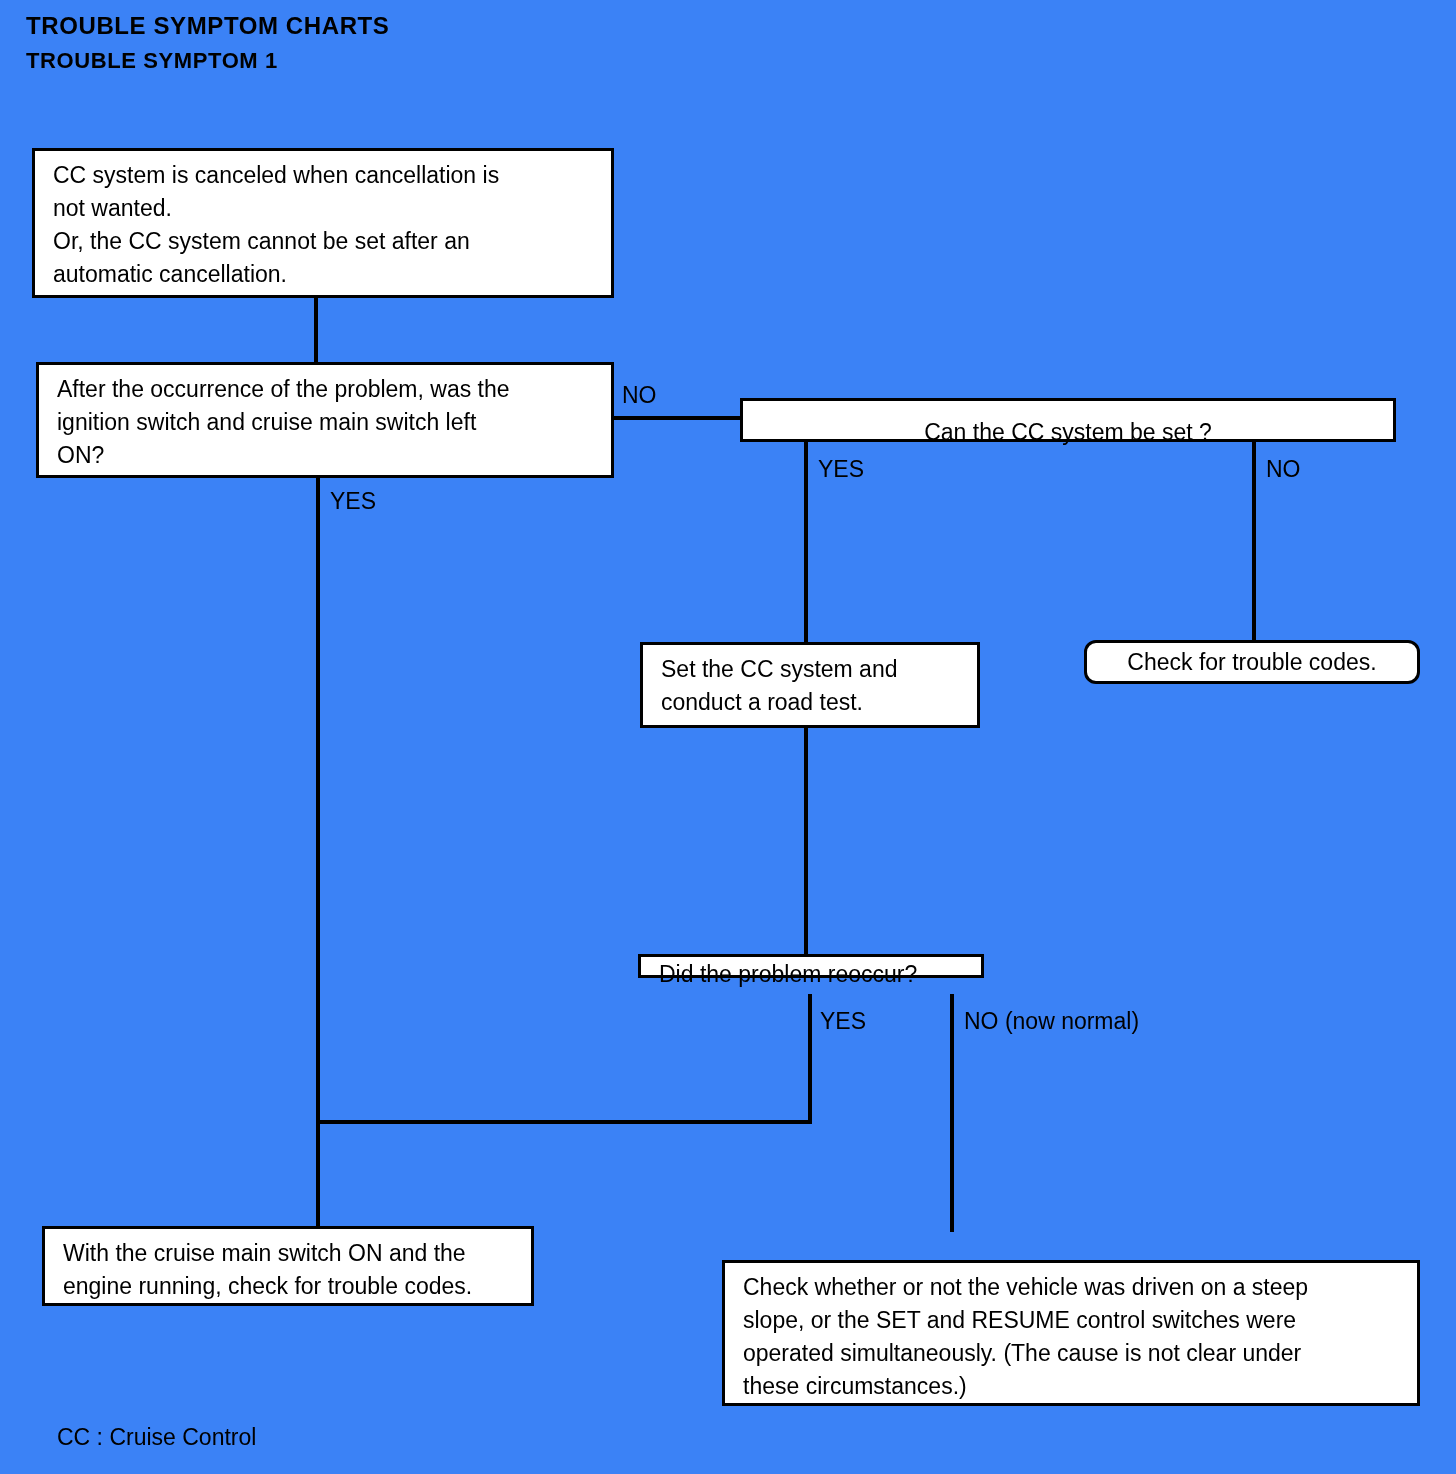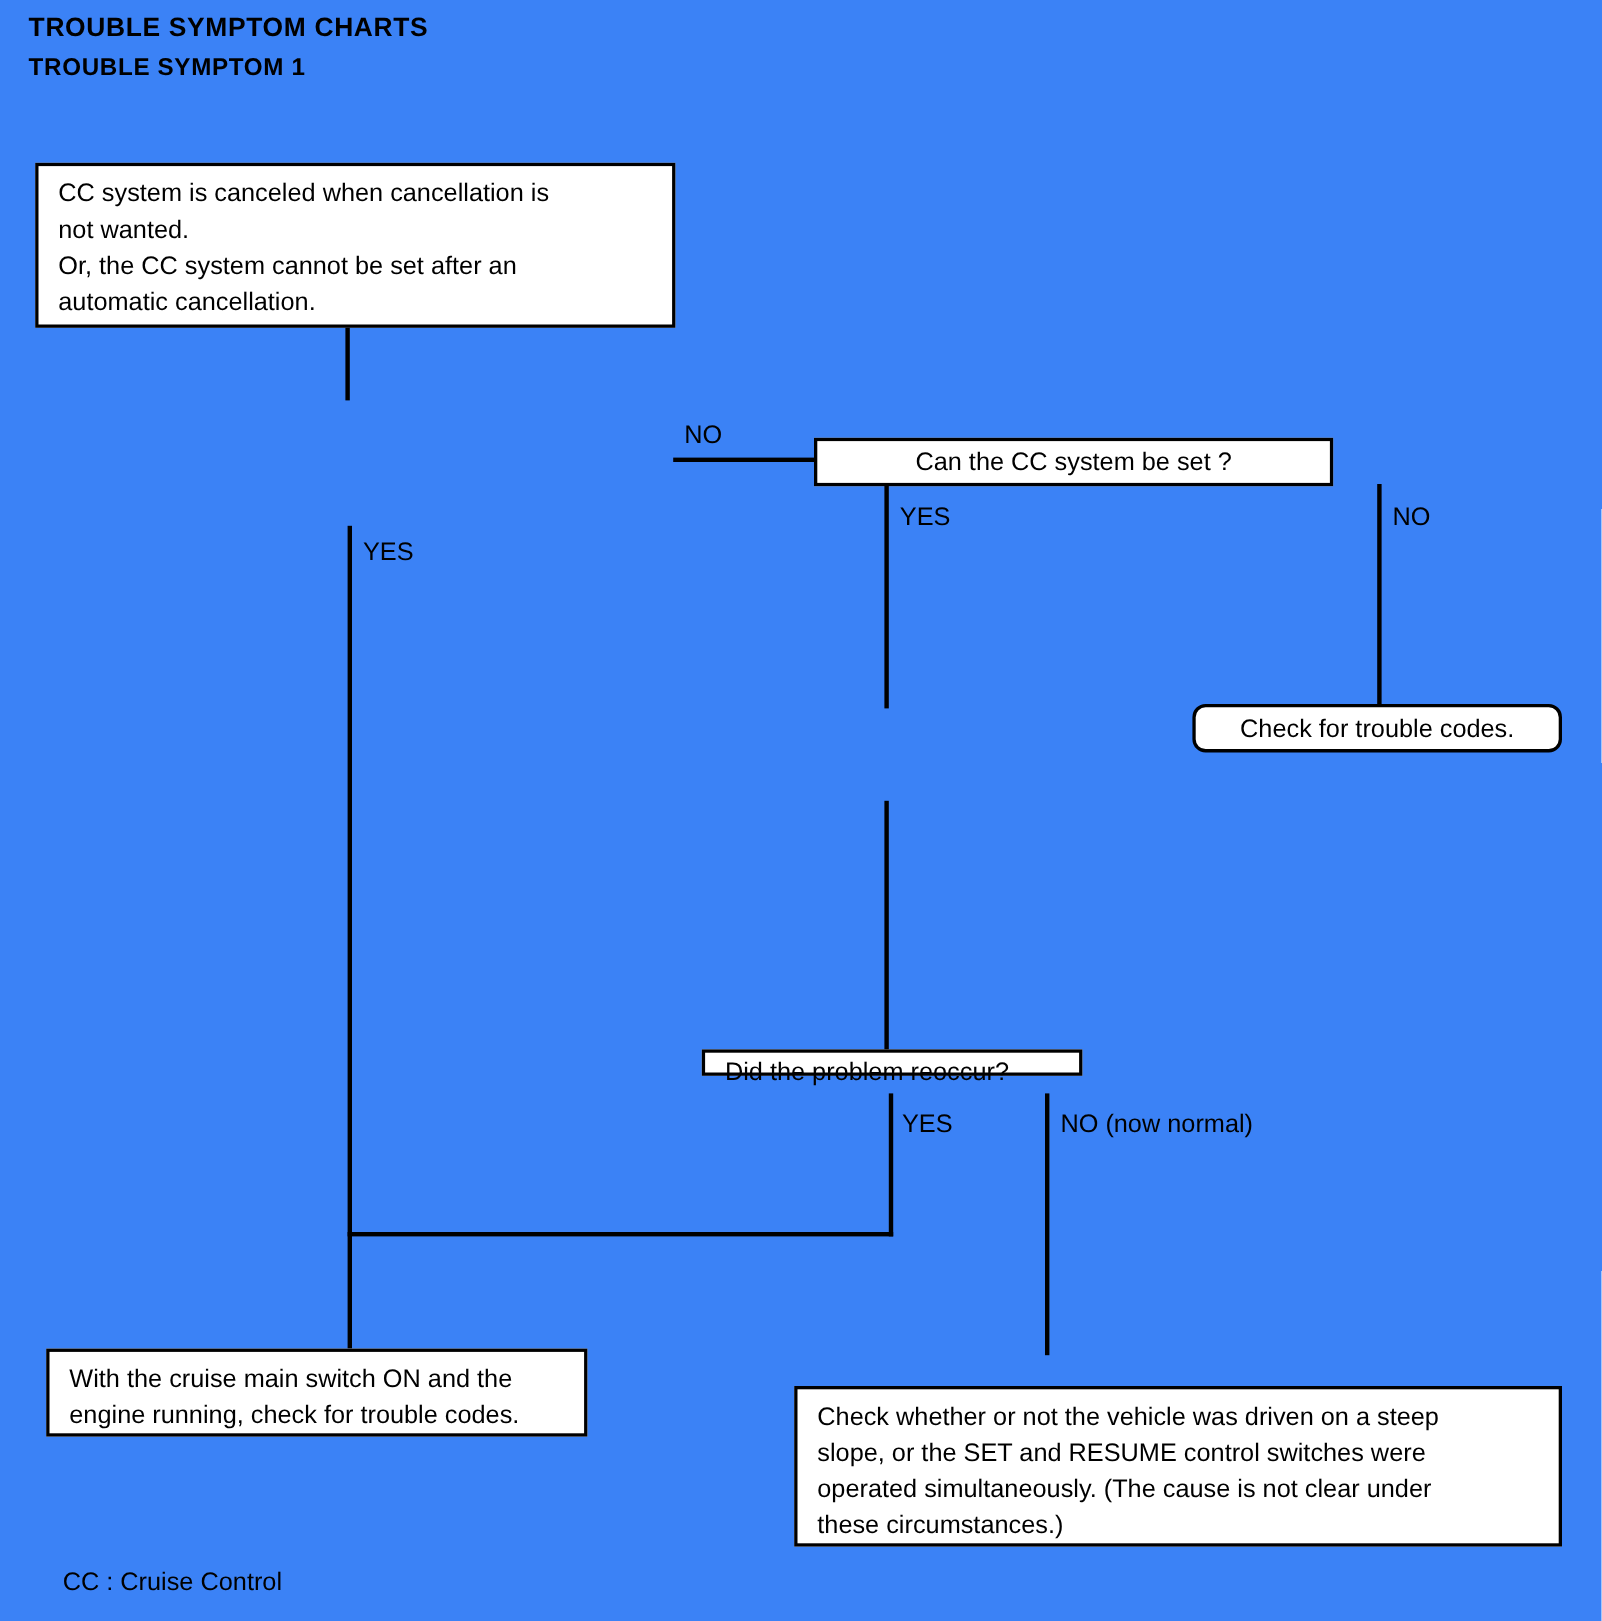--- a/index.html
+++ b/index.html
@@ -78,37 +78,42 @@
 
   <div class="hdr" id="title-sub">TROUBLE SYMPTOM 1</div>
 
   <div class="node" style="left:32px; top:148px; width:582px; height:150px;">CC system is canceled when cancellation is
 not wanted.
 Or, the CC system cannot be set after an
 automatic cancellation.</div>
 
   <div class="line vline" style="left:314px; top:298px; width:4px; height:66px;"></div>
 
+  <div class="node" style="left:36px; top:362px; width:578px; height:116px;">After the occurrence of the problem, was the
+ignition switch and cruise main switch left
+ON?</div>
 
   <div class="line hline" style="left:612px; top:416px; width:130px; height:4px;"></div>
   <div class="edge-label" style="left:622px; top:382px;">NO</div>
 
   <div class="line vline" style="left:316px; top:478px; width:4px; height:748px;"></div>
   <div class="edge-label" style="left:330px; top:488px;">YES</div>
 
-  <div class="node center" style="left:740px; top:398px; width:472px; height:44px; line-height:28px; padding-top:4px;">Can the CC system be set ?</div>
+  <div class="node center" style="left:740px; top:398px; width:656px; height:44px; line-height:28px; padding-top:17px;">Can the CC system be set ?</div>
 
   <div class="line vline" style="left:804px; top:440px; width:4px; height:204px;"></div>
   <div class="edge-label" style="left:818px; top:456px;">YES</div>
 
   <div class="line vline" style="left:1252px; top:440px; width:4px; height:202px;"></div>
   <div class="edge-label" style="left:1266px; top:456px;">NO</div>
 
   <div class="node center" style="left:1084px; top:640px; width:336px; height:44px; line-height:28px; padding-top:5px;border-radius:12px;">Check for trouble codes.</div>
 
+  <div class="node" style="left:640px; top:642px; width:340px; height:86px;">Set the CC system and
+conduct a road test.</div>
 
   <div class="line vline" style="left:804px; top:728px; width:4px; height:228px;"></div>
 
   <div class="node" style="left:638px; top:954px; width:346px; height:24px; line-height:26px; padding-top:4px;">Did the problem reoccur?</div>
 
   <div class="line vline" style="left:808px; top:994px; width:4px; height:130px;"></div>
   <div class="line hline" style="left:316px; top:1120px; width:496px; height:4px;"></div>
   <div class="edge-label" style="left:820px; top:1008px;">YES</div>
 
   <div class="line vline" style="left:950px; top:994px; width:4px; height:238px;"></div>

